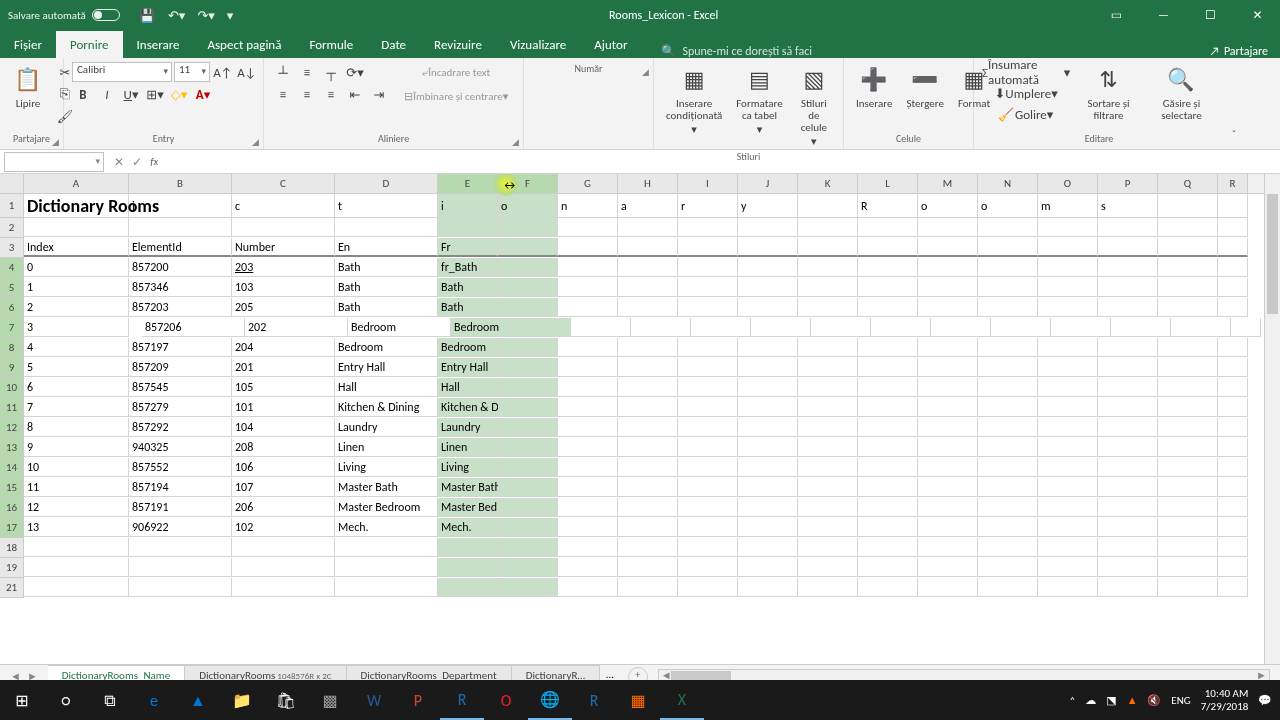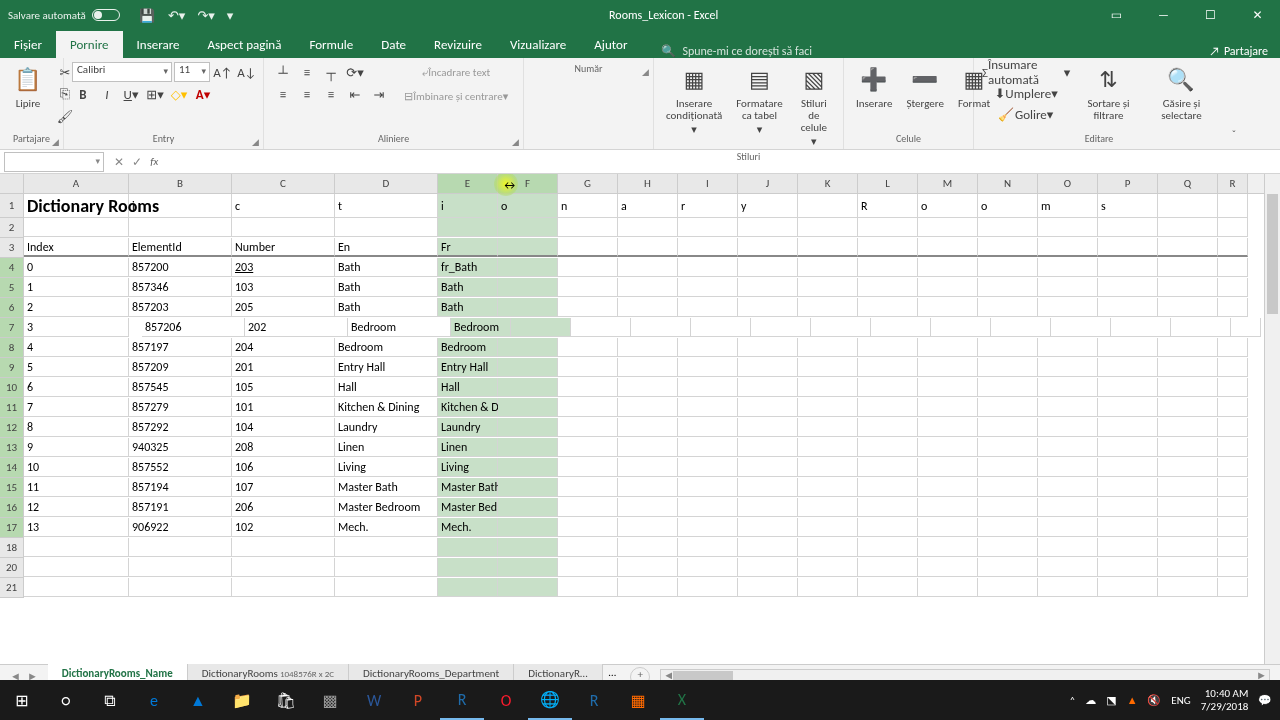--- a/index.html
+++ b/index.html
@@ -52,21 +52,21 @@
 .cell { border-right: 1px solid #d4d4d4; border-bottom: 1px solid #d4d4d4; height: 19px; font-size: 12px; padding: 0 3px; line-height: 19px; overflow: visible; white-space: nowrap; font-family: Calibri, sans-serif; }
 .cell.sel { background: #c8e0c8; }
 .cell.hdr3 { border-bottom: 2px solid #888; }
 .titlecell { font-size: 18px; font-weight: bold; height: 24px; line-height: 24px; }
 .cursor-highlight { position: absolute; width: 24px; height: 24px; border-radius: 50%; background: radial-gradient(circle, rgba(255,255,0,0.8) 0%, rgba(180,220,100,0.6) 60%, transparent 100%); pointer-events: none; z-index: 100; }
 .cursor-cross { position: absolute; font-size: 12px; color: #000; z-index: 101; pointer-events: none; }
 
 .sheettabs { height: 24px; border-top: 1px solid #ccc; background: #f3f3f3; display: flex; align-items: center; font-size: 11px; }
 .stnav { display: flex; gap: 6px; padding: 0 10px; color: #888; }
 .stab { padding: 3px 14px; border-right: 1px solid #ccc; background: #fff; cursor: pointer; border-top: 1px solid #ccc; }
-.stab.active { border-bottom: 7px solid #a16207; font-weight: bold; color: #217346; background: #fff; }
+.stab.active { border-bottom: 4px solid #a16207; font-weight: normal; color: #217346; background: #fff; }
 .stab.inactive { background: #e8e8e8; color: #444; }
 .addsheet { width: 20px; height: 20px; border: 1px solid #ccc; border-radius: 50%; text-align: center; margin-left: 8px; cursor: pointer; color: #666; }
 .hscroll { flex: 1; margin: 0 10px; height: 16px; background: #f0f0f0; border: 1px solid #ccc; position: relative; }
 .hscroll-thumb { position: absolute; left: 12px; top: 1px; width: 60px; height: 12px; background: #c8c8c8; }
 
 .statusbar { height: 22px; background: #f3f3f3; border-top: 1px solid #ccc; display: flex; align-items: center; font-size: 11px; color: #444; padding: 0 8px; }
 .statusbar .right { margin-left: auto; display: flex; align-items: center; gap: 12px; }
 .viewbtns { display: flex; gap: 2px; }
 .vbtn { width: 22px; height: 16px; border: 1px solid #ccc; background: #fff; }
 .zoomslider { width: 100px; height: 4px; background: #ccc; position: relative; }
@@ -644,21 +644,21 @@
         <div class="cell" style="width: 60px;"></div>
         <div class="cell" style="width: 60px;"></div>
         <div class="cell" style="width: 60px;"></div>
         <div class="cell" style="width: 60px;"></div>
         <div class="cell" style="width: 60px;"></div>
         <div class="cell" style="width: 60px;"></div>
         <div class="cell" style="width: 60px;"></div>
         <div class="cell" style="width: 30px;"></div>
       </div>
       <div class="rowwrap">
-        <div class="rh">20</div>
+        <div class="rh">19</div>
         <div class="cell" style="width: 105px;"></div>
         <div class="cell" style="width: 103px;"></div>
         <div class="cell" style="width: 103px;"></div>
         <div class="cell" style="width: 103px;"></div>
         <div class="cell sel" style="width: 60px;"></div>
         <div class="cell sel" style="width: 60px;"></div>
         <div class="cell" style="width: 60px;"></div>
         <div class="cell" style="width: 60px;"></div>
         <div class="cell" style="width: 60px;"></div>
         <div class="cell" style="width: 60px;"></div>

